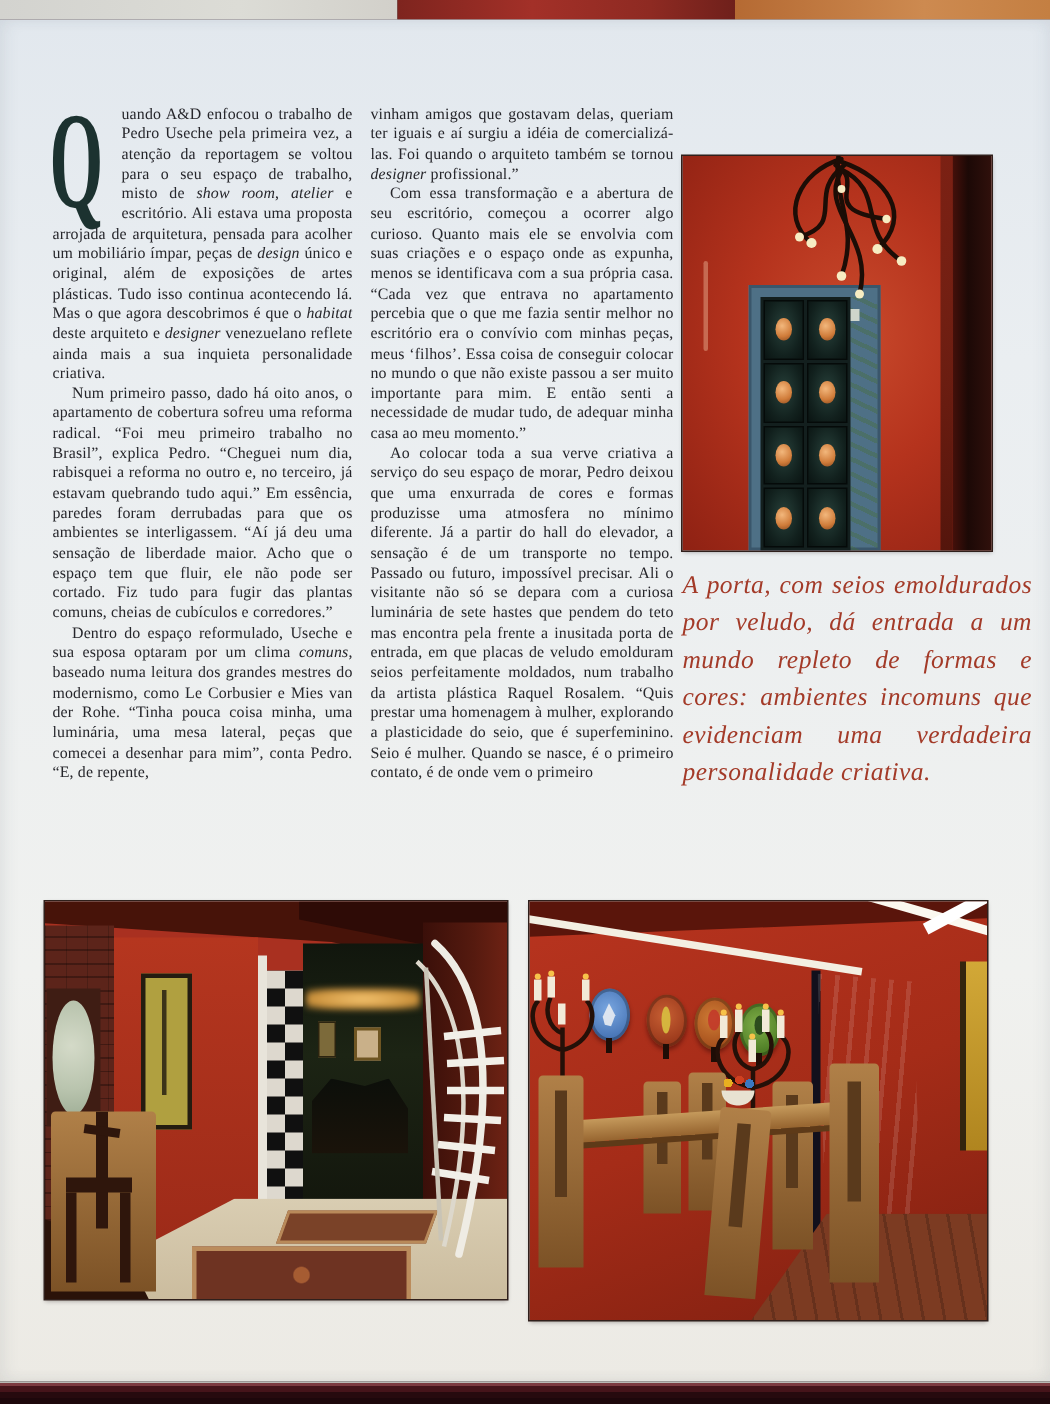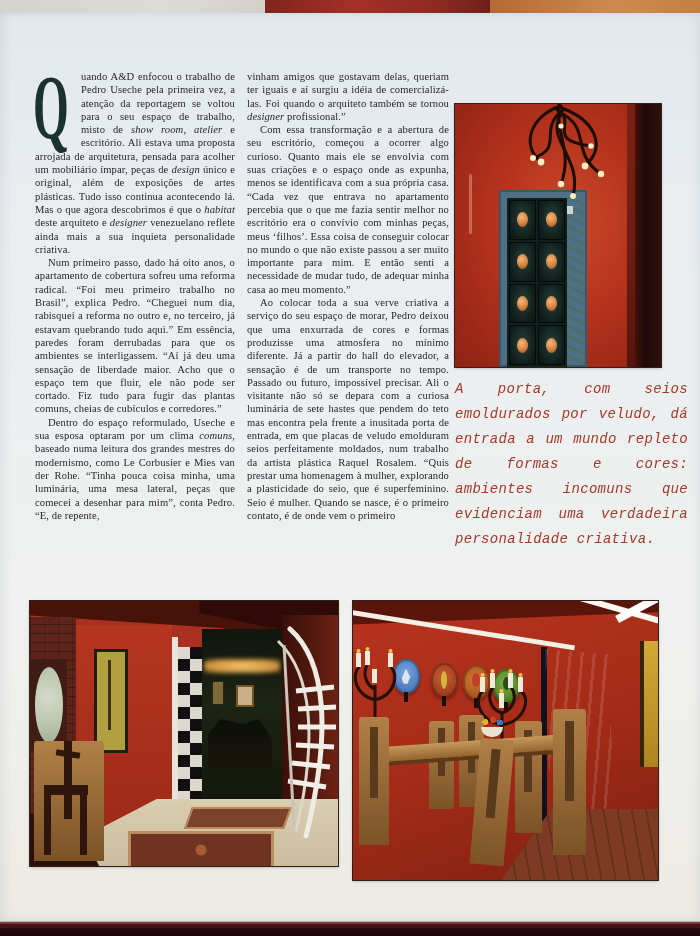--- a/index.html
+++ b/index.html
@@ -34,22 +34,22 @@
   .dc-letter {
     position:absolute; left:-2px; top:1px; width:46px;
     font-weight:bold; font-size:92px; line-height:72px; color:#1c3230;
     transform:scaleX(.5); transform-origin:0 40%;
   }
   .col i { }
 
   
   .caption {
     position:absolute; left:455px; top:364px; width:233px; height:128px;
-    font-style:italic; font-size:14px; line-height:25px; color:#a33a28;
-    text-align:justify; letter-spacing:.3px;font-family:Liberation Mono, monospace;
+    font-style:italic; font-size:17px; line-height:25px; color:#a33a28;
+    text-align:justify; letter-spacing:.3px;
   }
 
   
   .photo { position:absolute; overflow:hidden; outline:1px solid #30201c;
            box-shadow:0 1px 3px rgba(20,10,10,.35); }
 
   
   .ph1 { left:455px; top:91px; width:206px; height:263px;
          background:radial-gradient(ellipse at 55% 45%, #c94a2c 0%, #b5331d 45%, #8e2113 100%); }
   .ph1 .darkband { position:absolute; right:0; top:0; width:26px; height:100%;

